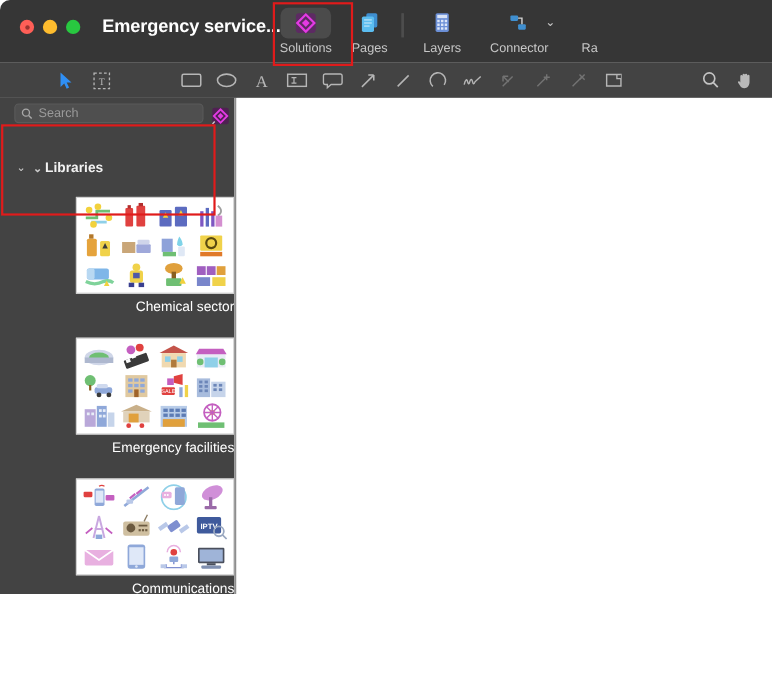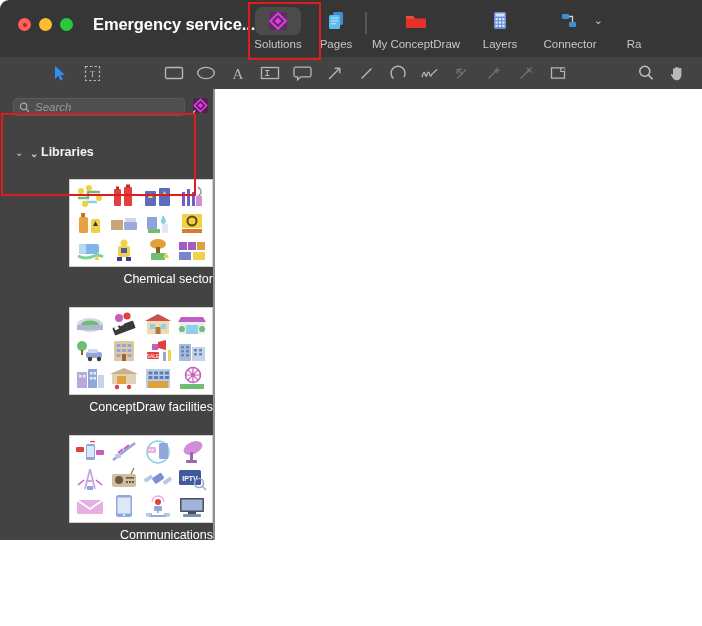--- a/index.html
+++ b/index.html
@@ -156,22 +156,20 @@
     width: 213px;
     height: 537px;
     background: #434343;
     overflow: hidden;
   }
   .searchrow {
     position: relative;
     height: 26px;
     margin: 5px 0 0 0;
     display: flex;
-    align-items: center;
-    font-style: italic;
   }
   .searchbox {
     margin-left: 13px;
     width: 172px;
     height: 18px;
     background: #4f4f4f;
     border: 1px solid #5b5b5b;
     border-radius: 4px;
     display: flex;
     align-items: center;
@@ -320,31 +318,20 @@
           </span>
         </div>
         <div class="tb-label">Pages</div>
       </div>
 
       <div class="tb-sep"></div>
 
 
       <div class="tb-sep"></div>
 
-      <div class="tb-item wide">
-        <div class="tb-iconwrap">
-          <span class="tb-icon">
-            <svg width="24" height="19" viewBox="0 0 24 19">
-              <path d="M2,4 L9,4 L11,6.5 L22,6.5 L22,16 L2,16 Z" fill="#e8302a"></path>
-              <path d="M2,4 L9,4 L11,6.5 L2,6.5 Z" fill="#f24a44"></path>
-            </svg>
-          </span>
-        </div>
-        <div class="tb-label">My ConceptDraw</div>
-      </div>
 
       <div class="tb-item med">
         <div class="tb-iconwrap">
           <span class="tb-icon">
             <svg width="18" height="22" viewBox="0 0 18 22">
               <rect x="3" y="2" width="12" height="17" rx="1.5" fill="#6b8fd6"></rect>
               <rect x="4.5" y="3.5" width="9" height="3" fill="#d8e3f7"></rect>
               <g fill="#dce6f8">
                 <rect x="4.5" y="8" width="2.2" height="2.2"></rect>
                 <rect x="7.9" y="8" width="2.2" height="2.2"></rect>
@@ -820,21 +807,21 @@
           </div>
           <div class="cell">
             <svg width="28" height="24" viewBox="0 0 28 24">
                 <circle cx="15" cy="9" r="7.5" fill="none" stroke="#c45fc0" stroke-width="1.6"></circle>
                 <circle cx="15" cy="9" r="2.5" fill="#f0d24a"></circle>
                 <path d="M15,1.5 v15 M7.5,9 h15 M9.7,3.7 L20.3,14.3 M20.3,3.7 L9.7,14.3" stroke="#c45fc0" stroke-width="1.2"></path>
                 <rect x="2" y="18" width="24" height="5" fill="#6fbf73"></rect>
               </svg>
           </div>
         </div>
-        <div class="lib-caption">ConceptDraw facilities</div>
+        <div class="lib-caption">Emergency facilities</div>
       </div>
 
       <div class="lib-item">
         <div class="lib-thumb">
           <div class="cell">
             <svg width="30" height="24" viewBox="0 0 30 24">
                 <rect x="11" y="4" width="9" height="16" rx="1.5" fill="#8fa8d9"></rect>
                 <rect x="12" y="6" width="7" height="11" fill="#dfe8f8"></rect>
                 <rect x="1" y="7" width="8" height="5" rx="1" fill="#e0413f"></rect>
                 <rect x="21" y="10" width="8" height="5" rx="1" fill="#c45fc0"></rect>

